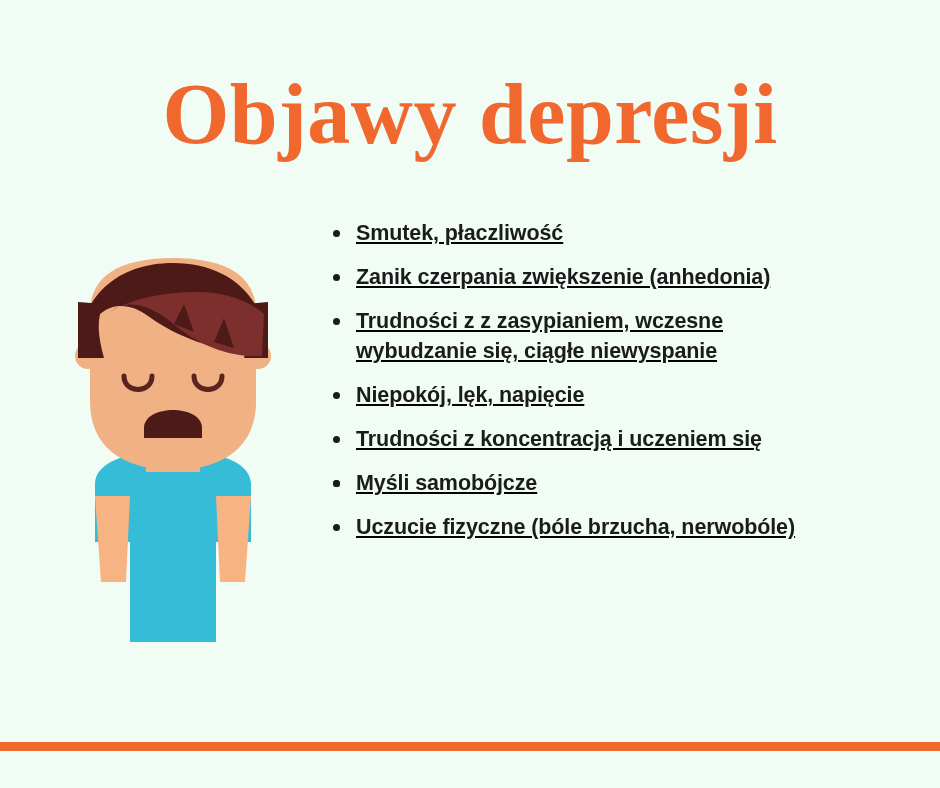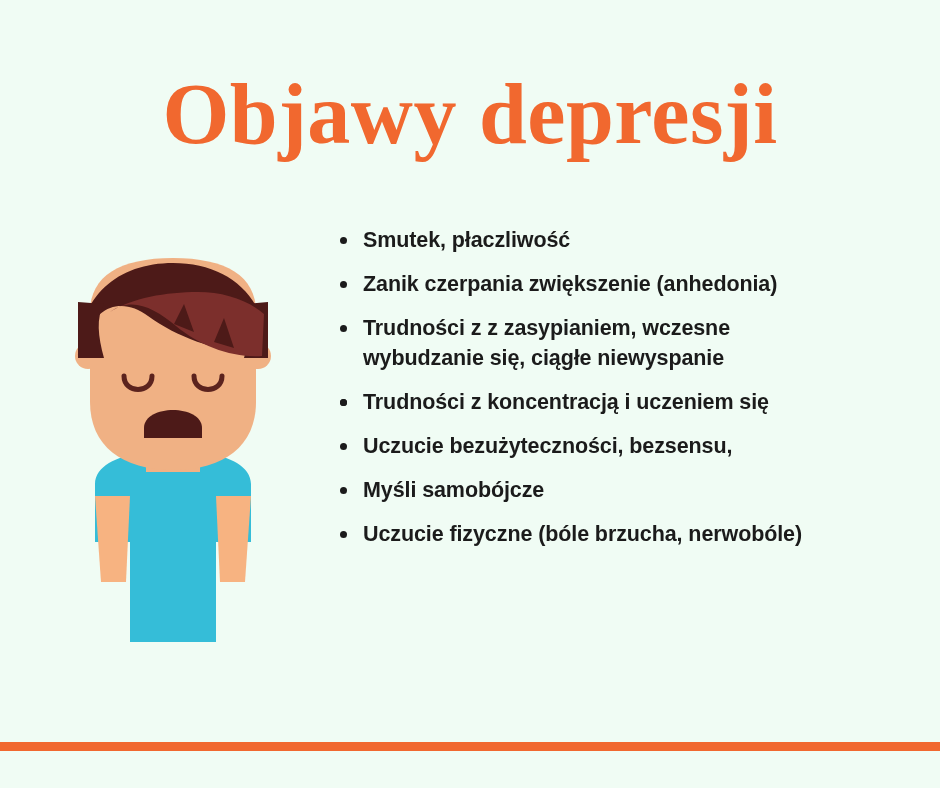--- a/index.html
+++ b/index.html
@@ -52,23 +52,24 @@
     width: 250px;
     height: 390px;
   }
 
   
   #symptom-list {
     position: absolute;
     left: 322px;
     top: 213px;
     width: 600px;
-    margin: 12px;
+    margin: 5px;
     padding: 0;
     list-style: none;
+    text-decoration: underline;
   }
   #symptom-list li {
     position: relative;
     padding-left: 29px;
     margin: 0 0 14px 0;
     font-family: "Liberation Sans", sans-serif;
     font-weight: bold;
     font-size: 21.5px;
     line-height: 30px;
     color: #1b1b1b;
@@ -174,28 +175,28 @@
       <span class="bullet"></span>
       <span>Zanik czerpania zwiększenie (anhedonia)</span>
     </li>
     <li>
       <span class="bullet"></span>
       <span>Trudności z z zasypianiem, wczesne</span>
       <span class="line2">wybudzanie się, ciągłe niewyspanie</span>
     </li>
     <li>
       <span class="bullet"></span>
+      <span>Niepokój, lęk, napięcie</span>
     </li>
     <li>
       <span class="bullet"></span>
       <span>Trudności z koncentracją i uczeniem się</span>
     </li>
     <li>
       <span class="bullet"></span>
-      <span>Uczucie bezużyteczności, bezsensu,</span>
     </li>
     <li>
       <span class="bullet"></span>
       <span>Myśli samobójcze</span>
     </li>
     <li>
       <span class="bullet"></span>
       <span>Uczucie fizyczne (bóle brzucha, nerwobóle)</span>
     </li>
   </ul>

